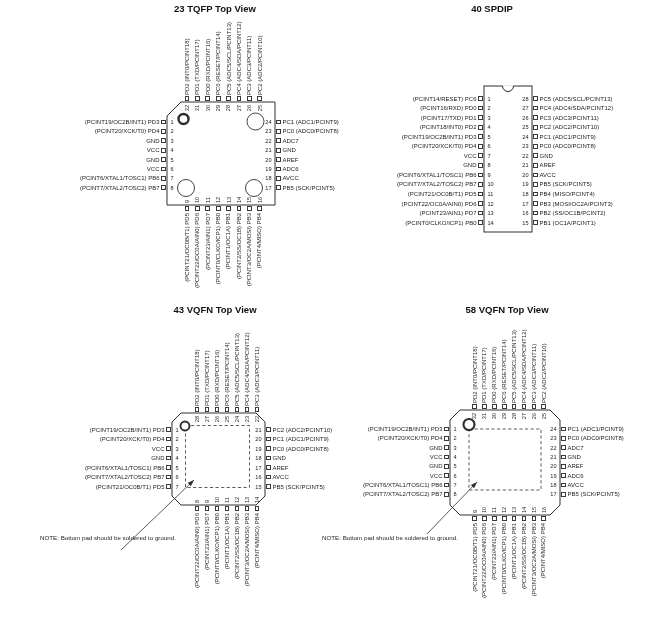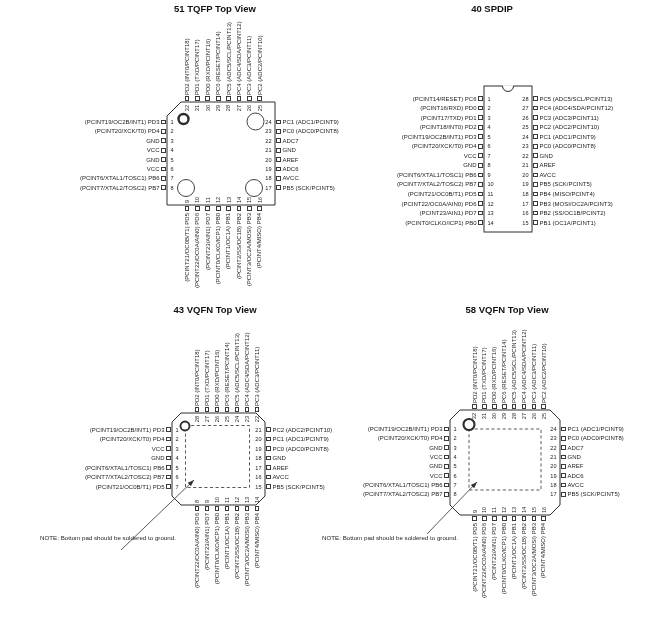--- a/index.html
+++ b/index.html
@@ -39,21 +39,21 @@
       <rect x="185.5" y="425.5" width="64" height="62" class="pad"></rect>
       <circle cx="185" cy="426" r="4.5" class="ring" stroke-width="1.9"></circle>
       <line x1="121" y1="550" x2="194" y2="480" class="aline"></line>
       <polygon points="194,480 190.9002907745666,486.1588799889073 187.71653839629056,482.8386810801337" class="ahead"></polygon>
       <path d="M 460 410 L 550 410 L 560 420 L 560 505 L 550 515 L 460 515 L 450 505 L 450 420 Z" class="bodyshape"></path>
       <rect x="469" y="429" width="72" height="61" class="pad"></rect>
       <circle cx="469" cy="424.5" r="5.5" class="ring" stroke-width="2.1"></circle>
       <line x1="427" y1="534" x2="477" y2="482" class="aline"></line>
       <polygon points="477,482 474.1527093936377,488.27956496924116 470.83687729508915,485.09126487448293" class="ahead"></polygon>
     </svg>
-  <div class="dtitle" id="title-0" style="left: 215px; top: 3px;">51 TQFP Top View</div>
+  <div class="dtitle" id="title-0" style="left: 215px; top: 3px;">23 TQFP Top View</div>
   <div class="dtitle" id="title-1" style="left: 492px; top: 3px;">40 SPDIP</div>
   <div class="dtitle" id="title-2" style="left: 215px; top: 304px;">43 VQFN Top View</div>
   <div class="dtitle" id="title-3" style="left: 507px; top: 304px;">58 VQFN Top View</div>
   <div class="note" id="note-2" style="left: 40px; top: 534px;">NOTE:  Bottom pad should be soldered to ground.</div>
   <div class="note" id="note-3" style="left: 322px; top: 534px;">NOTE:  Bottom pad should be soldered to ground.</div>
   <div id="pins">
       <div class="pinsq" style="left: 184.6px; top: 96.1px;"></div>
       <div class="v-down num" style="right: 487px; top: 104.5px;">32</div>
       <div class="v-up lbl" style="left: 190px; top: 88.5px;">PD2 (INT0/PCINT18)</div>
       <div class="pinsq" style="left: 195px; top: 96.1px;"></div>

